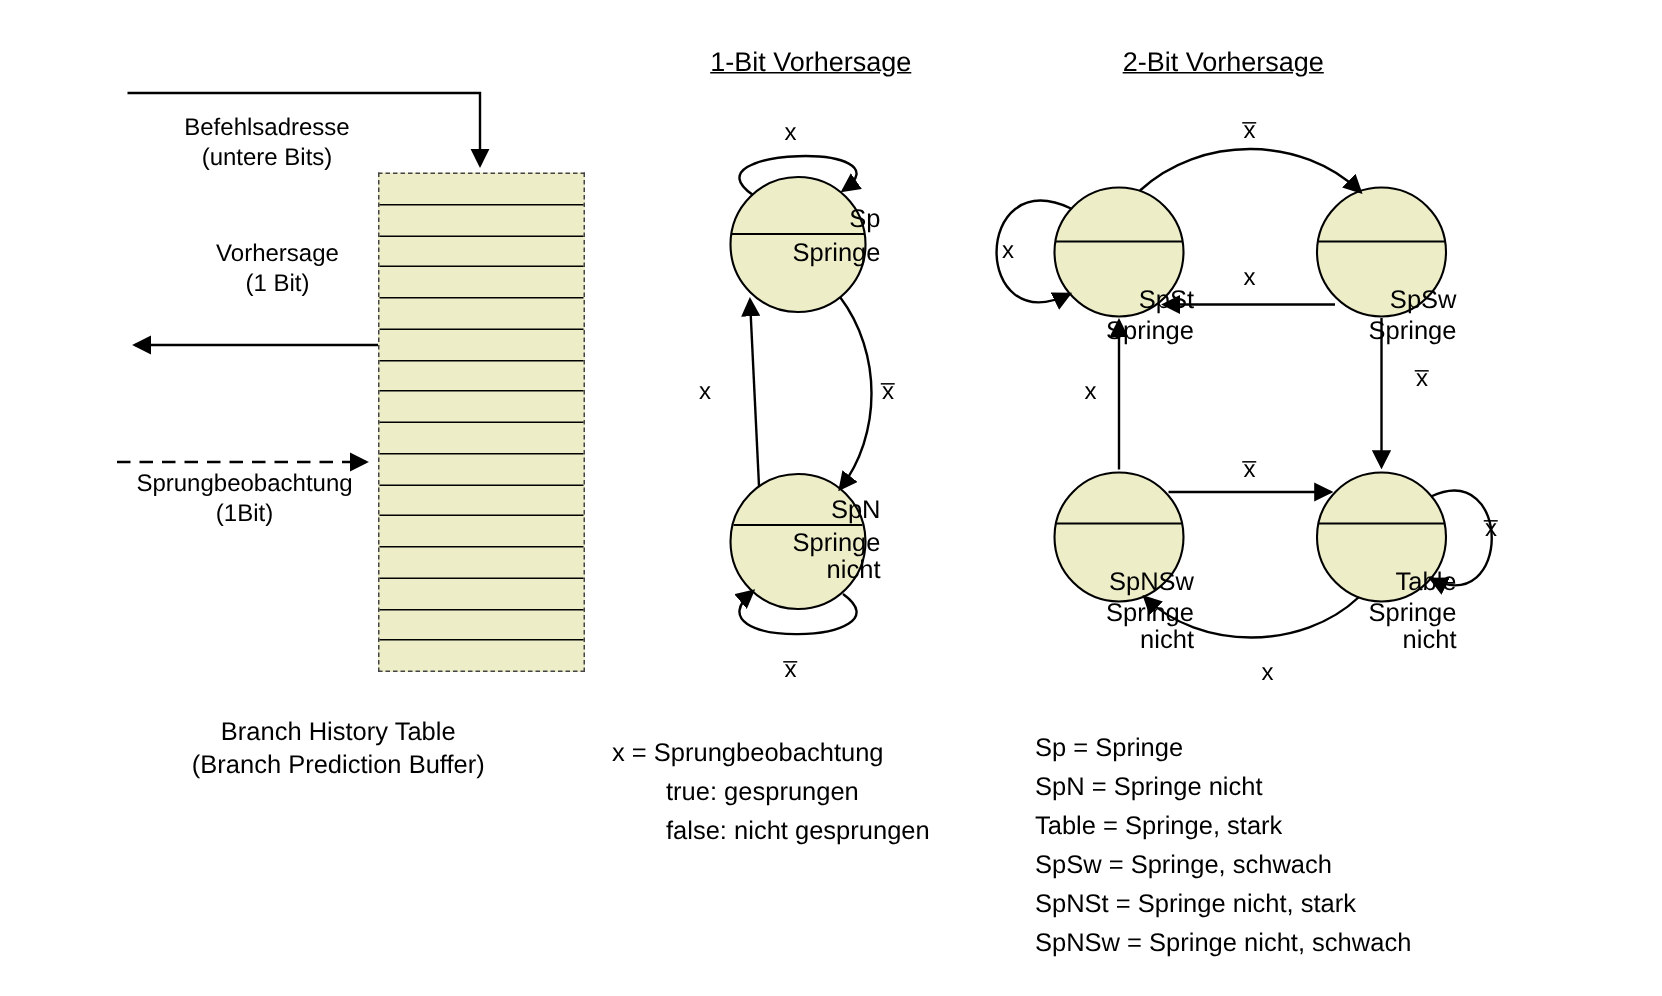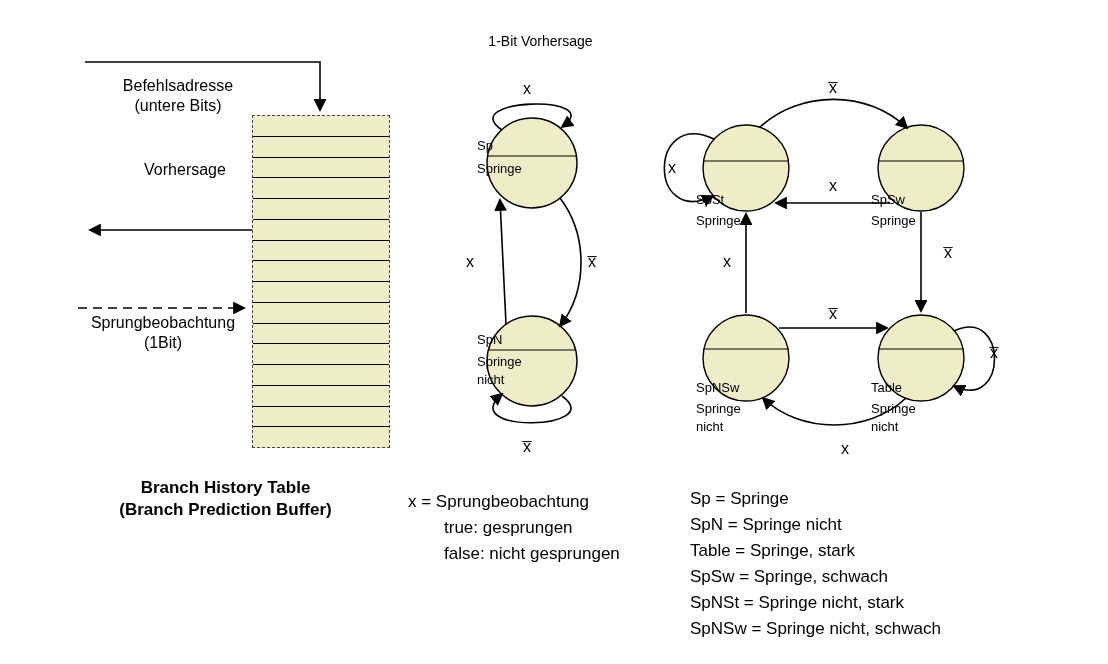--- a/index.html
+++ b/index.html
@@ -6,23 +6,23 @@
   html,body{margin:0;padding:0;background:#fff;}
   .stage{position:relative;width:1108px;height:664px;background:#fff;overflow:hidden;
          font-family:"Liberation Sans",sans-serif;color:#000;}
   svg.layer{position:absolute;left:0;top:0;}
   .edge{fill:none;stroke:var(--stroke);stroke-width:1.6;}
   .dashed{stroke-dasharray:9 6;}
   .node{fill:var(--node-fill);stroke:var(--stroke);stroke-width:1.4;}
   .divider{stroke:var(--stroke);stroke-width:1.2;}
   #arr path{fill:var(--stroke);}
   .t{position:absolute;font-size:16px;line-height:20px;text-align:center;}
-  .title{font-size:14px;font-weight:400;}
+  .title{font-size:18px;font-weight:400;text-decoration:underline;}
   .cap{font-size:17px;line-height:22px;}
-  .node-label{position:absolute;font-size:13px;line-height:18px;text-align:left;width:110px;}
+  .node-label{position:absolute;font-size:17px;line-height:18px;text-align:right;width:110px;}
   .nl100{width:100px;margin-top:48px;}
   .el{position:absolute;font-size:16px;line-height:18px;width:30px;text-align:center;}
   .legend{position:absolute;font-size:17px;line-height:26px;text-align:left;white-space:nowrap;}
   .legend .indent{margin-left:36px;}
   .bht{position:absolute;left:252px;top:115px;width:138px;height:333px;
        background:var(--node-fill);border:1.5px dashed #444;box-sizing:border-box;
        display:flex;flex-direction:column;}
   .bht-row{flex:1;border-bottom:1px solid var(--stroke);}
   .bht-row:last-child{border-bottom:none;}
 </style>
@@ -89,28 +89,29 @@
       <div class="bht-row"></div>
     </div>
 
   <div class="t" style="left:88px;top:76px;width:180px;">
     <div>Befehlsadresse</div>
     <div>(untere Bits)</div>
   </div>
 
   <div class="t" style="left:110px;top:160px;width:150px;">
     <div>Vorhersage</div>
+    <div>(1 Bit)</div>
   </div>
 
   <div class="t" style="left:58px;top:313px;width:210px;">
     <div>Sprungbeobachtung</div>
     <div>(1Bit)</div>
   </div>
 
-  <div class="t cap" style="left:78px;top:477px;width:295px;font-weight:bold;">
+  <div class="t cap" style="left:78px;top:477px;width:295px;">
     <div>Branch History Table</div>
     <div>(Branch Prediction Buffer)</div>
   </div>
 
   <div class="t title" style="left:438px;top:31px;width:205px;">1-Bit Vorhersage</div>
 
   <div class="node-label" style="left:477px;top:137px;">Sp</div>
   <div class="node-label" style="left:477px;top:160px;">Springe</div>
   <div class="node-label" style="left:477px;top:331px;">SpN</div>
   <div class="node-label" style="left:477px;top:353px;">Springe</div>
@@ -120,20 +121,21 @@
   <div class="el" style="left:512px;top:438px;">x̅</div>
   <div class="el" style="left:455px;top:253px;">x</div>
   <div class="el" style="left:577px;top:253px;">x̅</div>
 
   <div class="legend" style="left:408px;top:489px;">
     <div>x = Sprungbeobachtung</div>
     <div class="indent">true: gesprungen</div>
     <div class="indent">false: nicht gesprungen</div>
   </div>
 
+  <div class="t title" style="left:713px;top:31px;width:205px;">2-Bit Vorhersage</div>
 
   <div class="node-label nl100" style="left:696px;top:143px;">SpSt</div>
   <div class="node-label nl100" style="left:696px;top:164px;">Springe</div>
   <div class="node-label nl100" style="left:871px;top:143px;">SpSw</div>
   <div class="node-label nl100" style="left:871px;top:164px;">Springe</div>
   <div class="node-label nl100" style="left:696px;top:331px;">SpNSw</div>
   <div class="node-label nl100" style="left:696px;top:352px;">Springe</div>
   <div class="node-label nl100" style="left:696px;top:370px;">nicht</div>
   <div class="node-label nl100" style="left:871px;top:331px;">Table</div>
   <div class="node-label nl100" style="left:871px;top:352px;">Springe</div>

